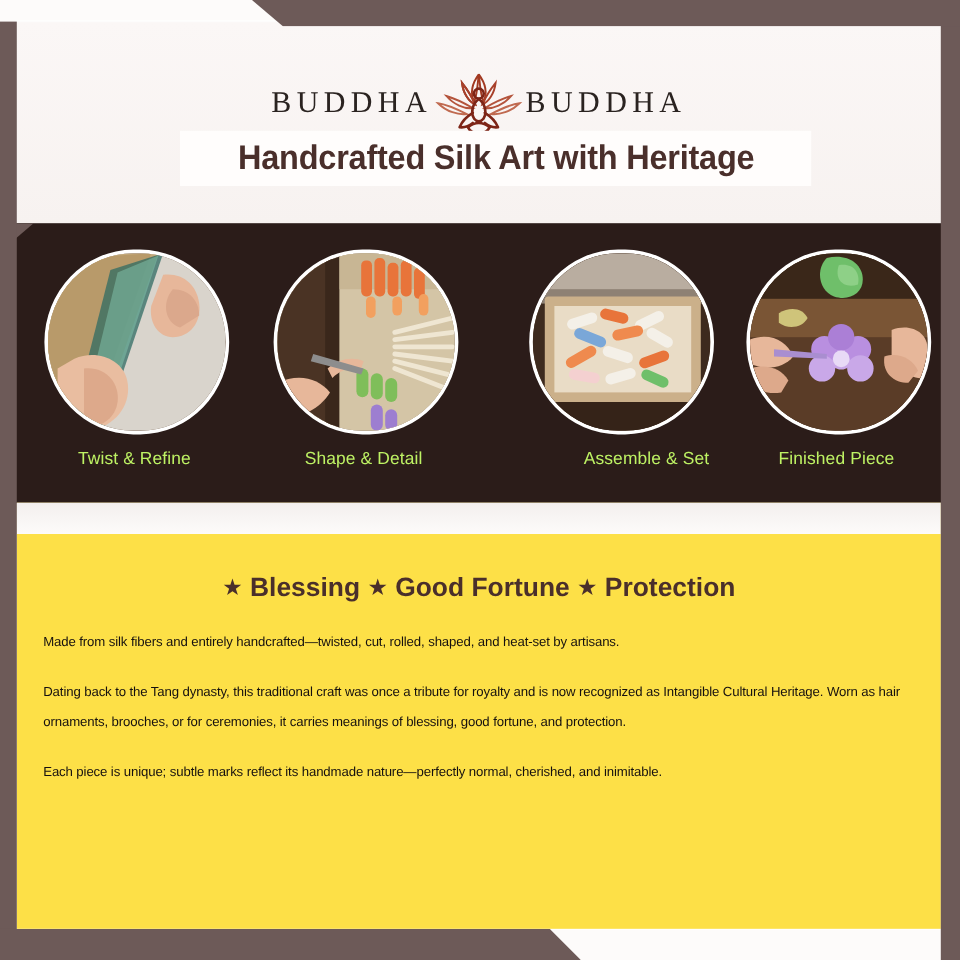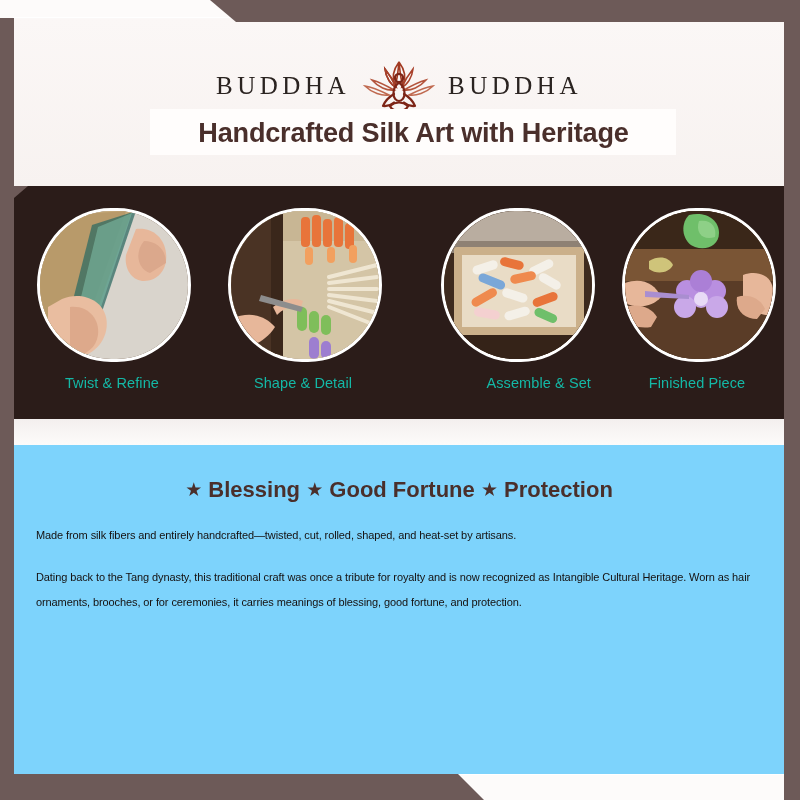--- a/index.html
+++ b/index.html
@@ -33,21 +33,21 @@
     box-shadow:0 0 0 1px #ffffff;
   }
 
   
   .header{
     position:absolute;left:14px;top:19px;width:770px;height:168px;
     background:linear-gradient(180deg,#fbf7f6 0%, #f7f2f0 100%);
   }
   .logo-row{
     position:absolute;left:0;top:36px;width:770px;height:62px;
-    display:flex;align-items:center;justify-content:center;gap:10px;
+    display:flex;align-items:center;justify-content:center;
   }
   .logo-word{
     font-family:"Liberation Serif","DejaVu Serif",serif;
     font-size:25px;letter-spacing:4.5px;color:#2a2320;font-weight:400;
   }
   .logo-mark{width:78px;height:60px;display:block;}
 
   .title-ribbon{
     position:absolute;left:136px;top:90px;width:526px;height:46px;
     background:#fffdfc;
@@ -77,32 +77,32 @@
   }
   .step-oval{
     position:relative;width:148px;height:148px;margin:0 auto;
     border-radius:50% / 52%;
     border:3px solid #ffffff;
     overflow:hidden;
     background:#6b5340;
   }
   .step-oval .ph{position:absolute;inset:0;}
   .step-label{
-    margin-top:13px;font-size:14.5px;color:#14b8a6;font-weight:400;
+    margin-top:13px;font-size:14.5px;color:#bef264;font-weight:400;
     letter-spacing:0.1px;
   }
   .dash-link{
     position:absolute;top:287px;height:3px;width:42px;
     background:repeating-linear-gradient(90deg,#ffffff 0 11px, transparent 11px 18px);
   }
 
   
   .content{
     position:absolute;left:14px;top:419px;width:770px;bottom:26px;
-    background:#7dd3fc;
+    background:#fde047;
   }
   .content-shade{
     position:absolute;left:0;top:0;width:770px;height:26px;
     background:linear-gradient(180deg,#f3efee 0%, #fdfbfa 100%);
   }
   .blessing{
     position:absolute;left:0;top:58px;width:770px;text-align:center;
     font-size:22px;font-weight:bold;color:#4a2f2b;white-space:nowrap;
   }
   .blessing .st{font-size:19px;display:inline-block;vertical-align:1px;}
@@ -298,20 +298,21 @@
       <span>Blessing</span>
       <span class="st">★</span>
       <span>Good Fortune</span>
       <span class="st">★</span>
       <span>Protection</span>
     </div>
 
     <div class="paras">
       <p class="para">Made from silk fibers and entirely handcrafted—twisted, cut, rolled, shaped, and heat-set by artisans.</p>
       <p class="para">Dating back to the Tang dynasty, this traditional craft was once a tribute for royalty and is now recognized as Intangible Cultural Heritage. Worn as hair ornaments, brooches, or for ceremonies, it carries meanings of blessing, good fortune, and protection.</p>
+      <p class="para">Each piece is unique; subtle marks reflect its handmade nature—perfectly normal, cherished, and inimitable.</p>
     </div>
   </div>
 
   <div class="frame-left"></div>
   <div class="frame-right"></div>
   <div class="frame-top"></div>
   <div class="frame-bottom"></div>
 
 </div>
 

